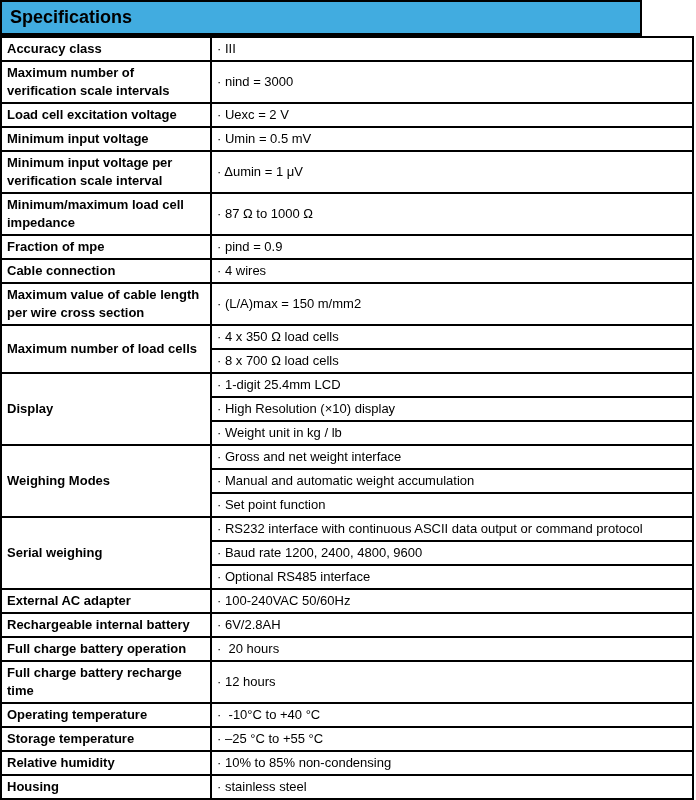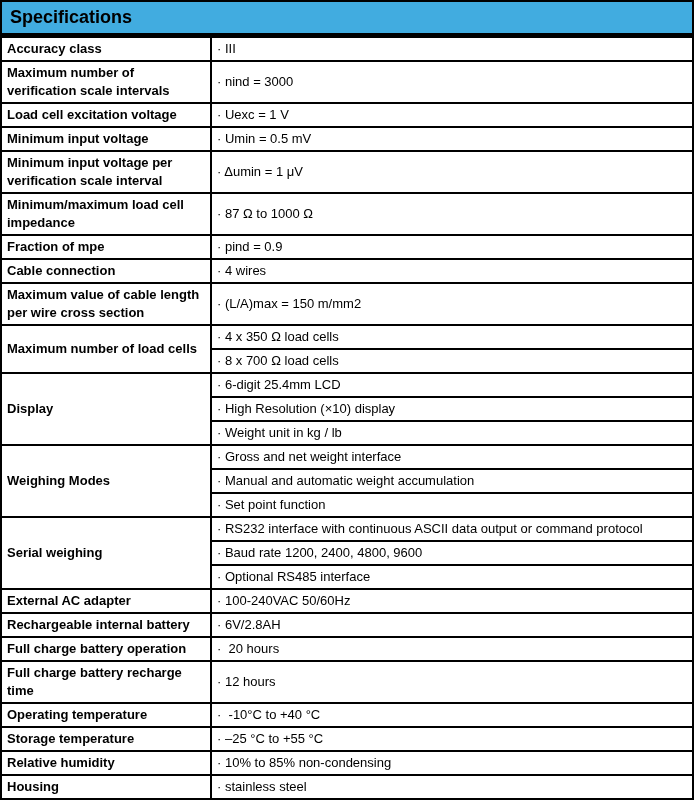--- a/index.html
+++ b/index.html
@@ -11,21 +11,21 @@
     overflow: hidden;
     font-family: "Liberation Sans", sans-serif;
     color: #000000;
   }
   .spec-sheet {
     width: 694px;
     box-sizing: border-box;
   }
   .spec-header {
     box-sizing: border-box;
-    width: 694px;
+    width: 642px;
     background: #41ACE0;
     border: 2px solid #000000;
     border-bottom-width: 3px;
     padding: 3px 8px 4px 8px;
     font-size: 18px;
     font-weight: bold;
     line-height: 24px;
     letter-spacing: 0px;
   }
   table.spec-table {
@@ -67,21 +67,21 @@
         <tr>
           <td class="spec-label" rowspan="1">Accuracy class</td>
           <td class="spec-value">· III</td>
         </tr>
         <tr>
           <td class="spec-label" rowspan="1">Maximum number of verification scale intervals</td>
           <td class="spec-value">· nind = 3000</td>
         </tr>
         <tr>
           <td class="spec-label" rowspan="1">Load cell excitation voltage</td>
-          <td class="spec-value">· Uexc = 1 V</td>
+          <td class="spec-value">· Uexc = 2 V</td>
         </tr>
         <tr>
           <td class="spec-label" rowspan="1">Minimum input voltage</td>
           <td class="spec-value">· Umin = 0.5 mV</td>
         </tr>
         <tr>
           <td class="spec-label" rowspan="1">Minimum input voltage per verification scale interval</td>
           <td class="spec-value">· Δumin = 1 μV</td>
         </tr>
         <tr>
@@ -102,21 +102,21 @@
         </tr>
         <tr>
           <td class="spec-label" rowspan="2">Maximum number of load cells</td>
           <td class="spec-value light-bottom">· 4 x 350 Ω load cells</td>
         </tr>
         <tr>
           <td class="spec-value light-top">· 8 x 700 Ω load cells</td>
         </tr>
         <tr>
           <td class="spec-label" rowspan="3">Display</td>
-          <td class="spec-value">· 6-digit 25.4mm LCD</td>
+          <td class="spec-value">· 1-digit 25.4mm LCD</td>
         </tr>
         <tr>
           <td class="spec-value">· High Resolution (×10) display</td>
         </tr>
         <tr>
           <td class="spec-value">· Weight unit in kg / lb</td>
         </tr>
         <tr>
           <td class="spec-label" rowspan="3">Weighing Modes</td>
           <td class="spec-value">· Gross and net weight interface</td>

